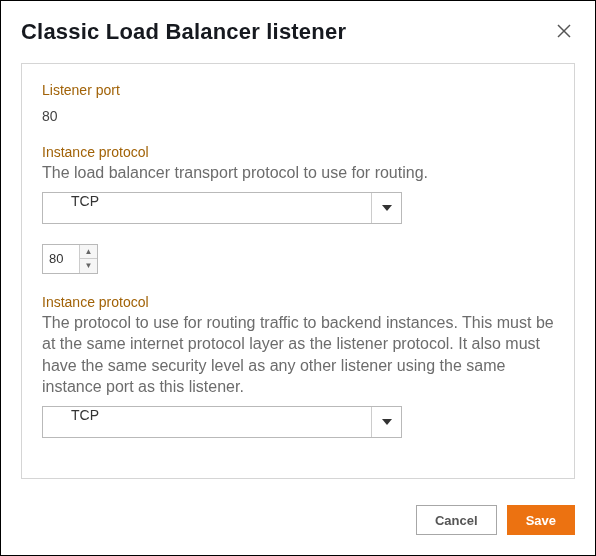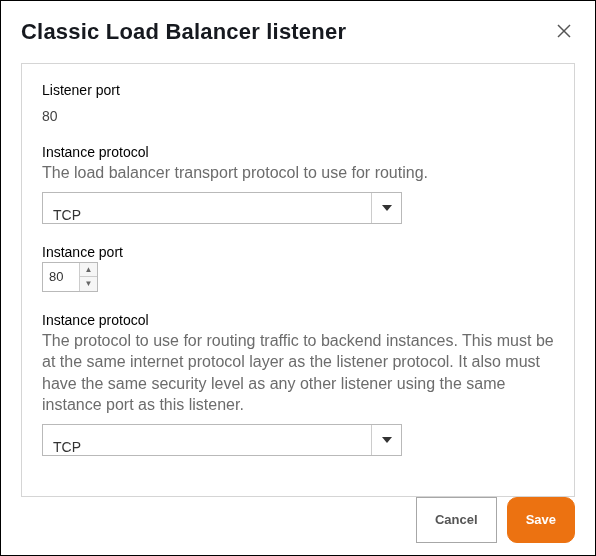--- a/index.html
+++ b/index.html
@@ -39,43 +39,43 @@
   .panel {
     margin-top: 18px;
     border: 1px solid #d5d5d5;
     padding: 18px 20px 24px 20px;
     flex: 0 0 auto;
   }
   .field { margin-bottom: 20px; }
   .field:last-child { margin-bottom: 16px; }
   .field-label {
     font-size: 14px;
-    color: #000000;
+    color: #a16207;
     margin-bottom: 2px;
   }
   .field-desc {
     font-size: 16px;
     color: #6c6c6c;
     margin-bottom: 8px;
     line-height: 1.35;
   }
   .static-value {
     font-size: 14px;
     color: #444;
     margin-top: 10px;
   }
   .select {
     position: relative;
     width: 360px;
     height: 32px;
     border: 1px solid #b9b9b9;
     background: #fff;
     display: flex;
-    align-items: flex-end;
-    padding: 0 10px;
+    align-items: flex-start;
+    padding: 0 28px;
     font-size: 14px;
     color: #333;
     cursor: pointer;
   }
   .select-caret {
     position: absolute;
     right: 0;
     top: 0;
     bottom: 0;
     width: 30px;
@@ -117,37 +117,36 @@
     background: #f6f6f6;
   }
   .spinner-btn + .spinner-btn { border-top: 1px solid #ccc; }
   .footer {
     margin-top: auto;
     display: flex;
     justify-content: flex-end;
     gap: 10px;
   }
   .btn {
-    height: 46px;
+    height: 30px;
     padding: 0 18px;
     font-size: 13px;
     cursor: pointer;
     display: inline-flex;
     align-items: center;
     justify-content: center;
     border: 1px solid #a7a7a7;
     background: #fff;
     color: #555;
     font-weight: 600;
   }
   .btn-primary {
     background: #ec7211;
     border-color: #ec7211;
     color: #fff;
-    border-radius: 10px;
   }
 </style>
 </head>
 <body>
 
 <div class="dialog">
 
   <div class="header">
     <div class="title">Classic Load Balancer listener</div>
     <div class="close">
@@ -172,21 +171,20 @@
         <span>TCP</span>
         <span class="select-caret">
           <svg width="10" height="6" viewBox="0 0 10 6">
               <polygon points="0,0 10,0 5,6" fill="#333"></polygon>
             </svg>
         </span>
       </div>
     </div>
 
     <div class="field">
-      <div class="field-label">Instance port</div>
       <div class="spinner">
         <input class="spinner-input" value="80" style="">
         <div class="spinner-controls">
           <div class="spinner-btn">▲</div>
           <div class="spinner-btn">▼</div>
         </div>
       </div>
     </div>
 
     <div class="field">

